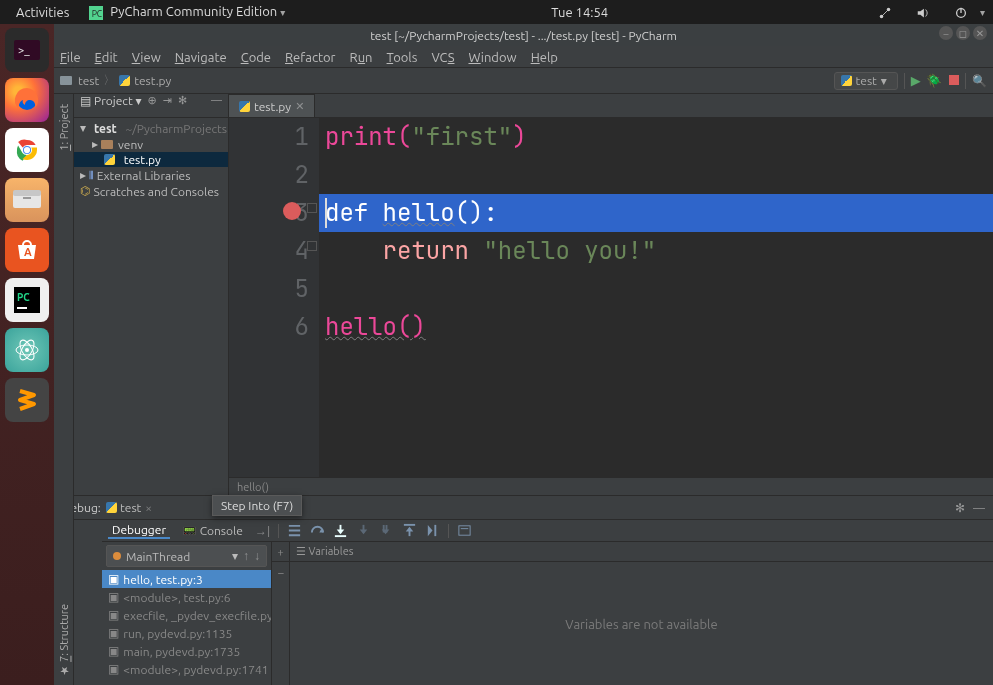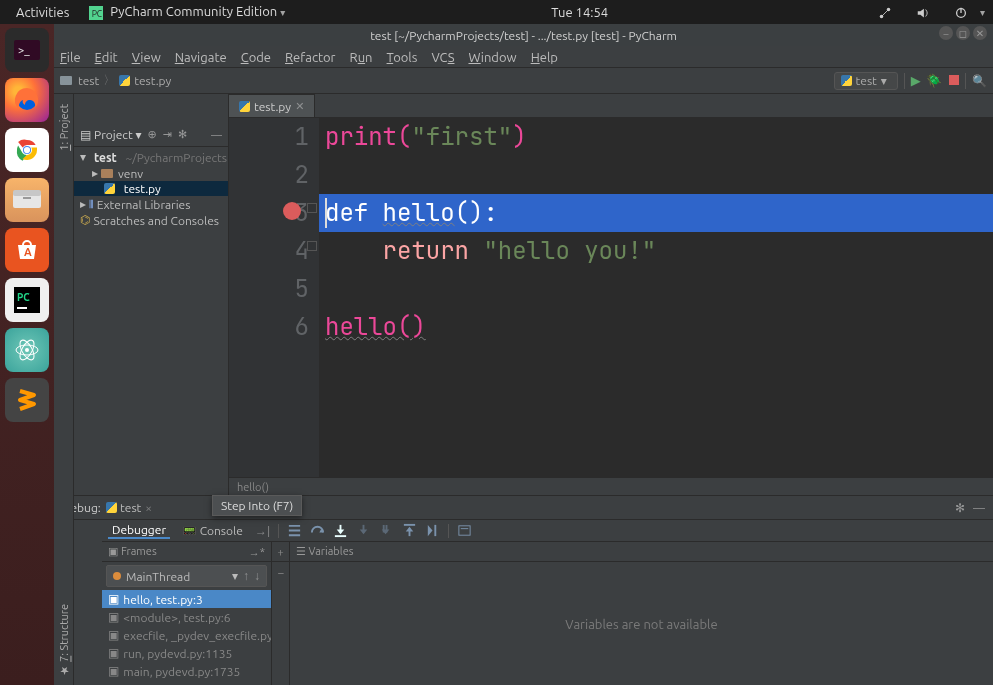--- a/index.html
+++ b/index.html
@@ -63,21 +63,21 @@
   .left-strip { width:20px; background:#3c3f41; border-right:1px solid #2b2b2b;
     display:flex; flex-direction:column; align-items:center; padding-top:4px; font-size:11px; color:#999;}
   .vert-label { writing-mode:vertical-rl; transform:rotate(180deg);
     font-size:11px; margin-top:6px; color:#aaa;}
   .vert-label .u { text-decoration:underline;}
 
   
   .proj-panel { width:155px; background:#3c3f41; border-right:1px solid #2b2b2b;
     display:flex; flex-direction:column; font-size:12px; color:#bbb; overflow:hidden;}
   .proj-panel .hdr { height:24px; border-bottom:1px solid #2b2b2b;
-    display:flex; align-items:center; padding:0 6px; gap:6px;margin-top:29px;}
+    display:flex; align-items:flex-start; padding:0 6px; gap:6px;}
   .proj-panel .hdr .ico { font-size:11px; opacity:.7;}
   .tree { padding:2px 0; }
   .tree .row { display:flex; align-items:center; padding:1px 4px 1px 6px; gap:3px; white-space:nowrap;}
   .tree .indent1 { padding-left:18px;}
   .tree .indent2 { padding-left:30px;}
   .tree .sel { background:#0d293e; color:#fff;}
 
   
   .editor-col { flex:1; display:flex; flex-direction:column; min-width:0;}
   .etabs { height:24px; background:#3c3f41; display:flex; align-items:flex-end;
@@ -424,26 +424,20 @@
               <line x1="11" y1="2" x2="11" y2="14" stroke="#8aa7c7" stroke-width="2"></line>
             </svg>
           <span style="width:1px;height:14px;background:#555"></span>
           <svg class="dt-icon" viewBox="0 0 16 16">
               <rect x="2" y="3" width="12" height="10" stroke="#8aa7c7" fill="none"></rect>
               <line x1="4" y1="6" x2="12" y2="6" stroke="#8aa7c7"></line>
             </svg>
         </div>
         <div class="debug-panes">
           <div class="frames-pane">
-            <div class="pane-hdr">
-              <span>▣ <span>Frames</span></span>
-              <div class="r">
-                  <span>→*</span>
-                </div>
-            </div>
             <div class="thread-dd">
               <span class="dot"></span>
               <span>MainThread</span>
               <span class="down" style="margin-left:auto">▾</span>
               <span style="opacity:.6">↑</span>
                 <span style="opacity:.6">↓</span>
             </div>
             <div class="frames-list">
               <div class="fr sel">▣ <span>hello, test.py:3</span></div>
               <div class="fr">▣ <span>&lt;module&gt;, test.py:6</span></div>

